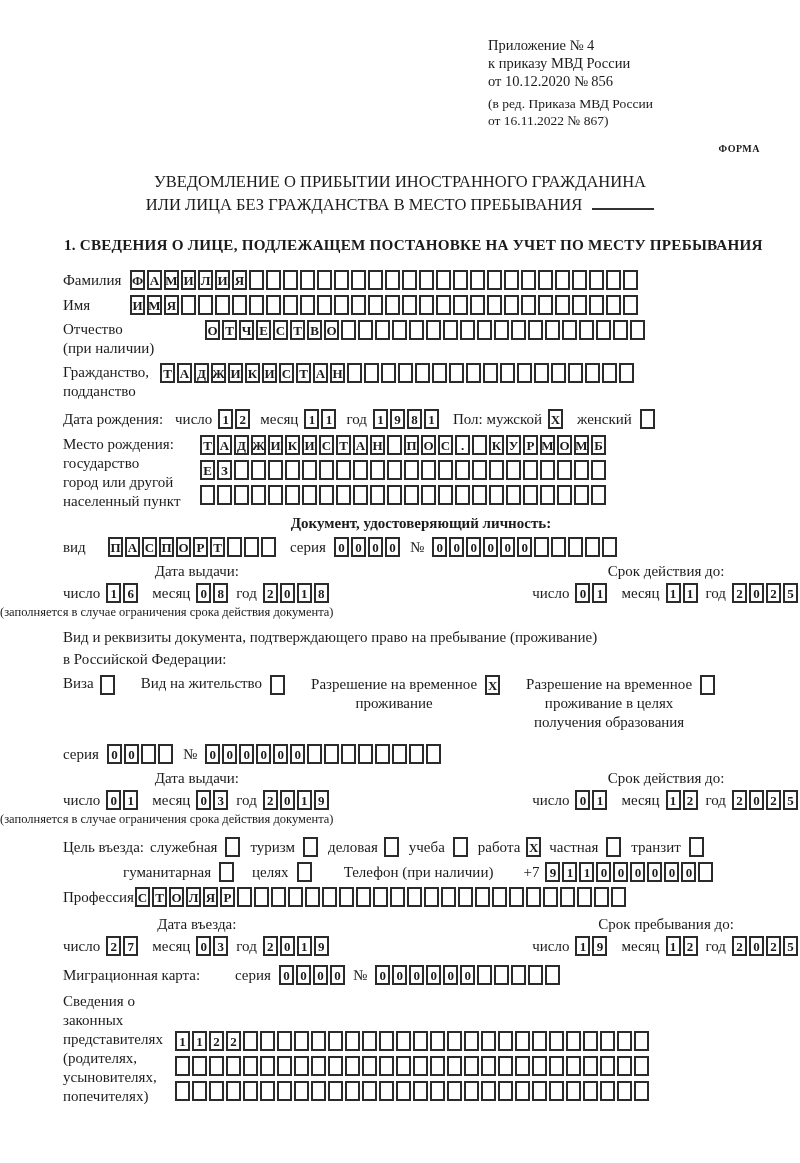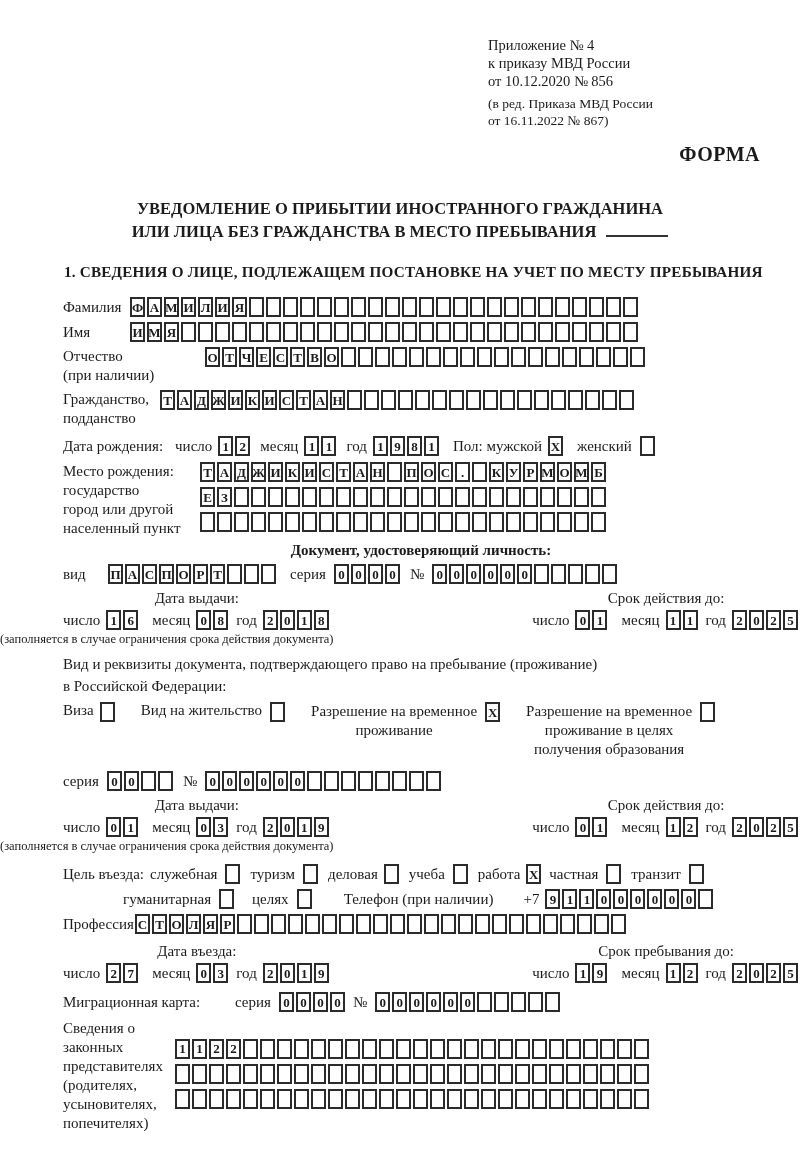--- a/index.html
+++ b/index.html
@@ -12,22 +12,22 @@
     color: #1b1b1b;
     font-family: "Liberation Serif", "DejaVu Serif", serif;
     font-size: 15px;
     overflow: hidden;
     padding-top: 36px;
   }
   .annex { margin-left: auto; margin-right: 62px; width: 250px; text-align: left; }
   .annex .a-line { font-size: 14.5px; line-height: 18px; }
   .annex .a-sub  { font-size: 13.5px; line-height: 17px; }
   .annex .a-gap  { height: 5px; }
-  .forma { text-align: right; padding-right: 40px; font-weight: bold; font-size: 20px; margin-top: 14px; letter-spacing: .5px; padding-left: 36px; }
-  .title { text-align: center; font-weight: bold; font-size: 16.5px; line-height: 23px; margin-top: 31px; }
+  .forma { text-align: right; padding-right: 40px; font-weight: bold; font-size: 10px; margin-top: 14px; letter-spacing: .5px; padding-left: 36px; }
+  .title { text-align: center; font-weight: normal; font-size: 16.5px; line-height: 23px; margin-top: 16px; }
   .t-underline { display: inline-block; width: 62px; border-bottom: 2.5px solid #333; height: 14px; margin-left: 10px; }
   .sec { margin: 20px 0 0 64px; font-weight: bold; font-size: 15.2px; letter-spacing: .2px; }
 
   .row { display: flex; align-items: center; margin: 5px 0 0 63px; white-space: nowrap; }
   .row-t { display: flex; align-items: flex-start; margin: 5px 0 0 63px; white-space: nowrap; }
   .lbl { font-size: 15px; }
   .lcol { line-height: 19px; }
   .boxes { display: inline-flex; flex-wrap: nowrap; }
   .bx {
     width: 15px; height: 20px;
@@ -55,21 +55,21 @@
   .dates { display: flex; justify-content: space-between; margin: 6px 0 0 63px; }
   .dg-title { text-align: center; font-size: 15px; margin-bottom: 3px; }
   .dg-row { display: flex; align-items: center; white-space: nowrap; }
   .fill-note { text-align: left; margin: 2px 58px 0 0; font-size: 12.5px; }
 
   .stay-line { margin: 7px 0 0 63px; font-size: 15px; line-height: 20px; }
   .opts { display: flex; align-items: flex-start; margin: 6px 0 0 63px; }
   .opt { display: flex; align-items: flex-start; }
   .opt-text { text-align: center; line-height: 19px; }
 
-  .reps { display: flex; align-items: center; margin: 7px 0 0 63px; }
+  .reps { display: flex; align-items: flex-end; margin: 7px 0 0 63px; }
   .reps-note { font-size: 13px; margin: 4px 0 0 30px; white-space: nowrap; }
 </style>
 </head>
 <body>
 
 <div class="page">
 
   <div class="annex">
     <div class="a-line">Приложение № 4</div>
     <div class="a-line">к приказу МВД России</div>

